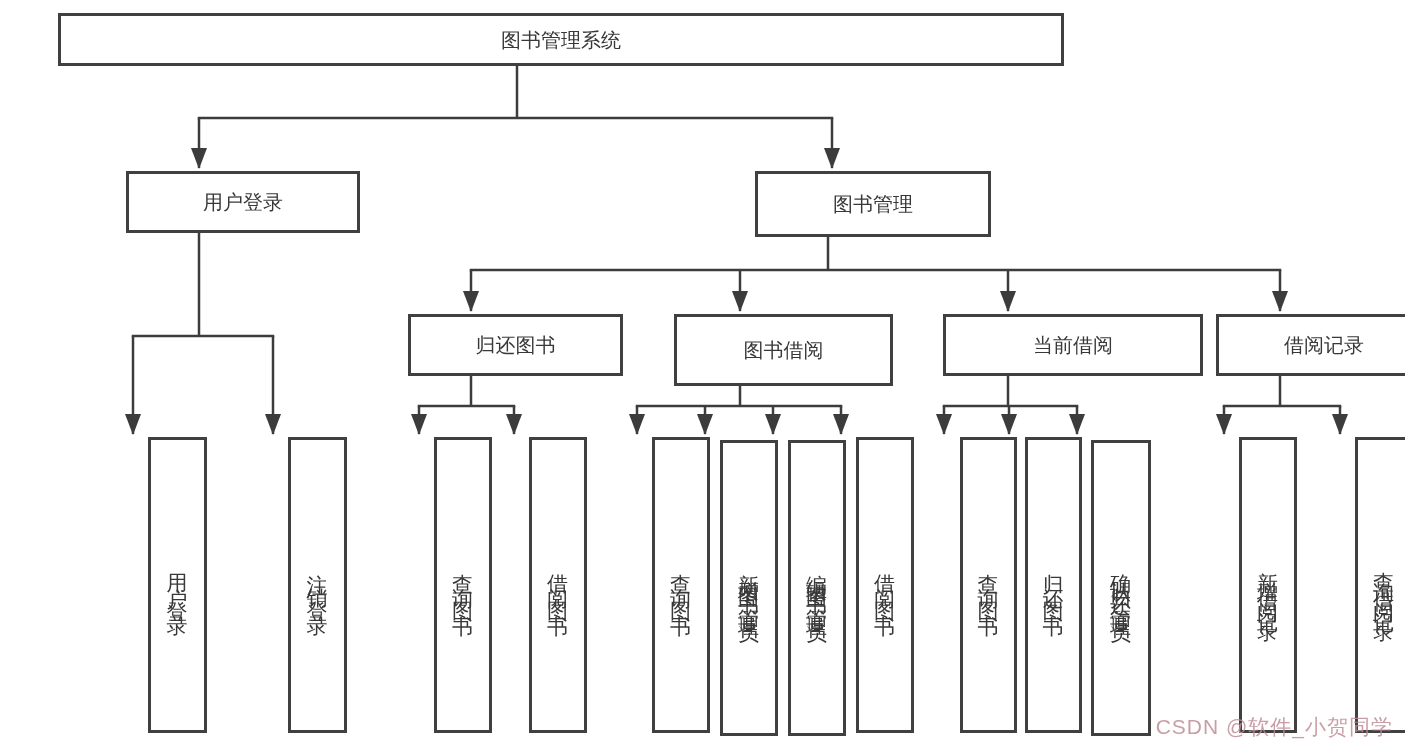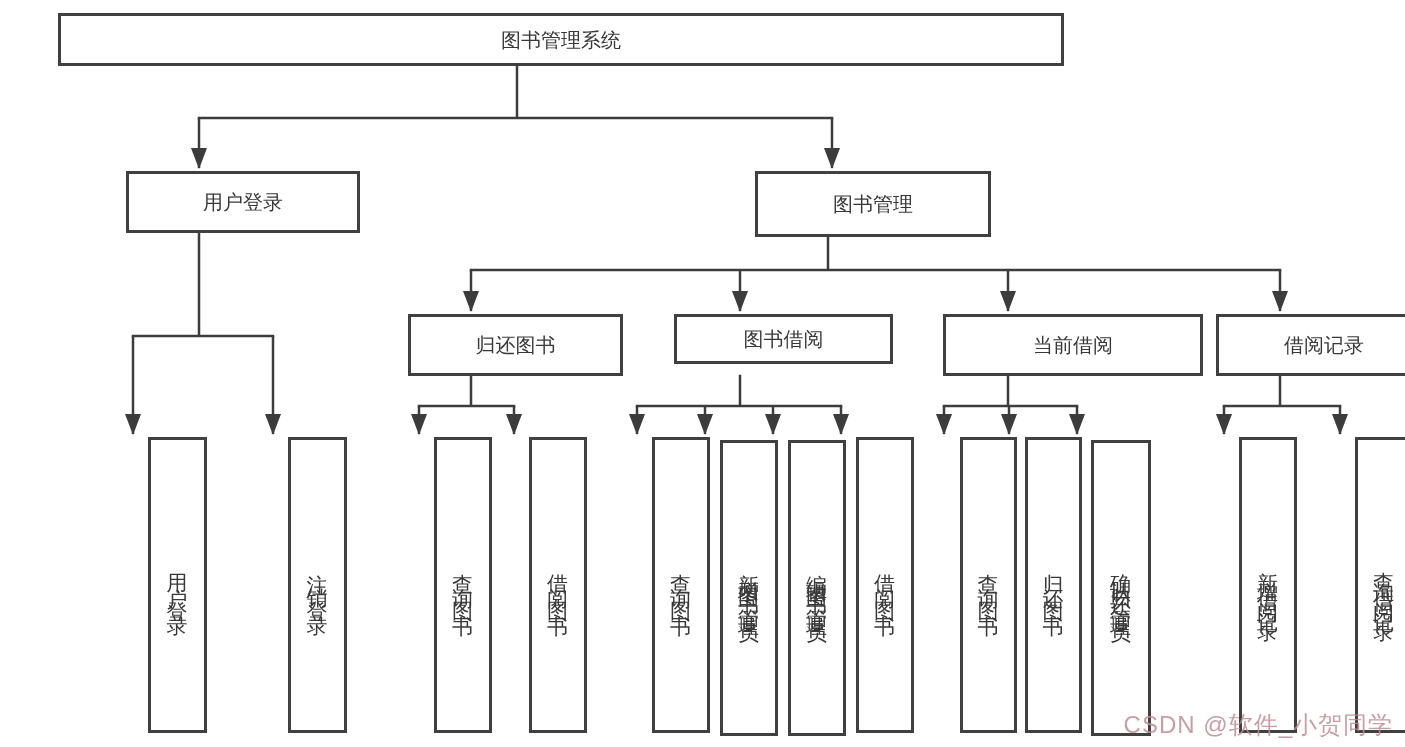--- a/index.html
+++ b/index.html
@@ -29,21 +29,21 @@
     text-orientation:mixed;
     letter-spacing:14px;
     font-size:21px;
   }
   .leaf span.v-mid{letter-spacing:10px;}
   .leaf span.v-tight{letter-spacing:7px;}
   #watermark{
     position:absolute;
     right:12px;bottom:6px;
     z-index:3;
-    font-size:24px;
+    font-size:21px;
     color:rgba(190,140,150,0.85);
     letter-spacing:1px;
   }
 </style>
 </head>
 <body>
 
 <div id="canvas">
 
   <svg id="wires" width="1405" height="747" viewBox="0 0 1405 747">
@@ -91,21 +91,21 @@
   <div class="node" style="left:82px;top:171px;width:234px;height:62px;">
     <span>用户登录</span>
   </div>
   <div class="node" style="left:711px;top:171px;width:236px;height:66px;">
     <span>图书管理</span>
   </div>
 
   <div class="node" style="left:364px;top:314px;width:215px;height:62px;">
     <span>归还图书</span>
   </div>
-  <div class="node" style="left:630px;top:314px;width:219px;height:50px;">
+  <div class="node" style="left:630px;top:314px;width:219px;height:72px;">
     <span>图书借阅</span>
   </div>
   <div class="node" style="left:899px;top:314px;width:260px;height:62px;">
     <span>当前借阅</span>
   </div>
   <div class="node" style="left:1172px;top:314px;width:216px;height:62px;">
     <span>借阅记录</span>
   </div>
 
   <div class="node leaf" style="left:104px;top:437px;width:59px;height:296px;">

